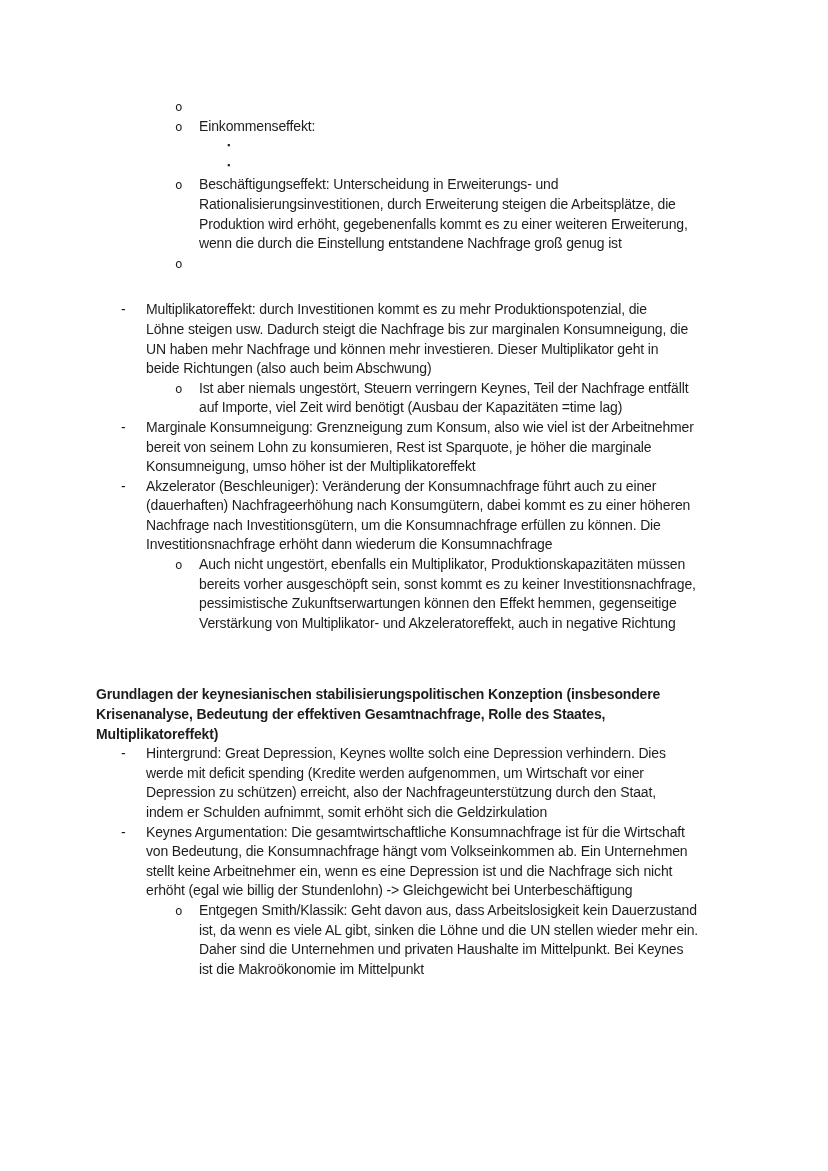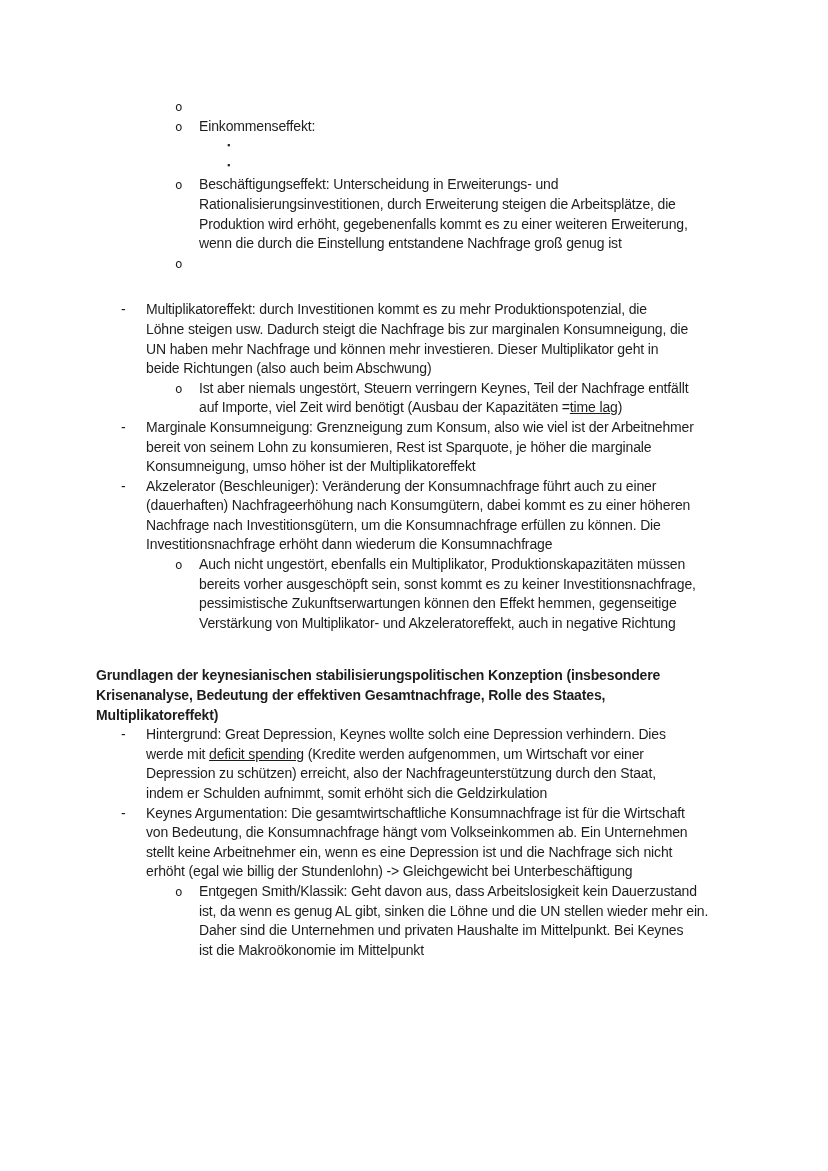--- a/index.html
+++ b/index.html
@@ -20,24 +20,24 @@
   .item { display: flex; }
   .item.l1 { margin-left: 25px; }
   .item.l2 { margin-left: 79px; }
   .item.l3 { margin-left: 131px; }
   .gap-top { margin-top: 27px; }
   .bullet { flex: 0 0 auto; }
   .l1 .bullet { width: 25px; }
   .l2 .bullet { width: 24px; font-family: "DejaVu Sans Mono", monospace; font-size: 12.5px; }
   .l3 .bullet { width: 17px; font-size: 9px; }
   .text { white-space: pre; }
-  .u { text-decoration: underline; }
+  .u { }
   .heading {
     font-weight: 700;
-    margin: 33px 0 0 0;
+    margin: 52px 0 0 0;
     white-space: pre;
   }
 </style>
 </head>
 <body>
 
 <div class="page">
 
   <div class="item l2">
     <span class="bullet">o</span>
@@ -122,18 +122,18 @@
     <span class="bullet">-</span>
     <div class="text">Keynes Argumentation: Die gesamtwirtschaftliche Konsumnachfrage ist für die Wirtschaft
 von Bedeutung, die Konsumnachfrage hängt vom Volkseinkommen ab. Ein Unternehmen
 stellt keine Arbeitnehmer ein, wenn es eine Depression ist und die Nachfrage sich nicht
 erhöht (egal wie billig der Stundenlohn) -&gt; Gleichgewicht bei Unterbeschäftigung</div>
   </div>
 
   <div class="item l2">
     <span class="bullet">o</span>
     <div class="text">Entgegen Smith/Klassik: Geht davon aus, dass Arbeitslosigkeit kein Dauerzustand
-ist, da wenn es genug AL gibt, sinken die Löhne und die UN stellen wieder mehr ein.
+ist, da wenn es viele AL gibt, sinken die Löhne und die UN stellen wieder mehr ein.
 Daher sind die Unternehmen und privaten Haushalte im Mittelpunkt. Bei Keynes
 ist die Makroökonomie im Mittelpunkt</div>
   </div>
 
 </div>
 
 </body></html>

